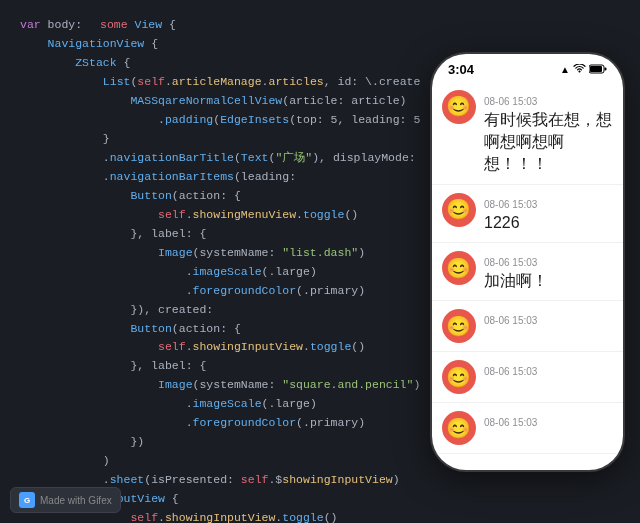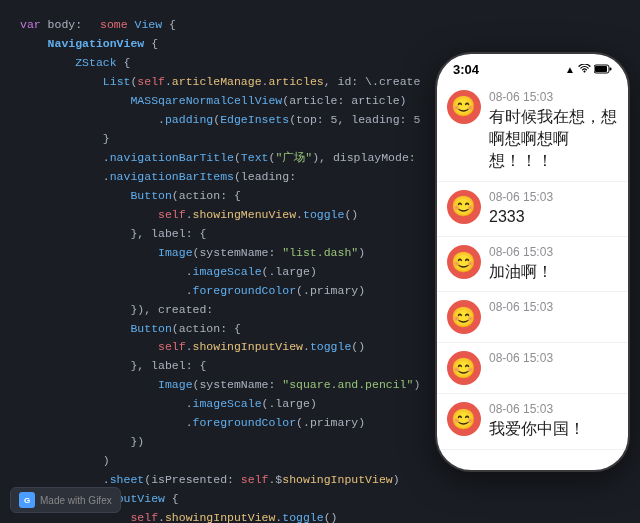--- a/index.html
+++ b/index.html
@@ -56,21 +56,21 @@
       font-size: 8px;
       font-weight: bold;
     }
 
     
     .phone-container {
       width: 220px;
       padding: 9px 10px;
       display: flex;
       align-items: center;
-      justify-content: flex-end;
+      justify-content: flex-start;
     }
 
     .phone {
       width: 195px;
       height: 420px;
       background: #1c1c1e;
       border-radius: 36px;
       border: 2px solid #3a3a3c;
       overflow: hidden;
       display: flex;
@@ -156,39 +156,40 @@
       overflow: hidden;
     }
 
     .chat-content {
       flex: 1;
       min-width: 0;
     }
 
     .chat-time {
       font-family: -apple-system, sans-serif;
-      font-size: 12px;
+      font-size: 10px;
       color: #8e8e93;
       margin-bottom: 2px;
+      margin-top: 6px;
     }
 
     .chat-text {
       font-family: -apple-system, sans-serif;
       font-size: 16px;
       color: #1c1c1e;
       line-height: 1.4;
       word-break: break-all;
     }
   </style>
 </head>
 <body>
 
 <div class="code-editor" id="code-editor-container">
 <div class="code-line"><span style="color: rgb(198, 120, 221);">var </span><span style="color: rgb(171, 178, 191);">body</span><span style="color: rgb(171, 178, 191);">: </span><span style="color: rgb(224, 108, 117); margin-left: 11px;">some</span><span style="color: rgb(171, 178, 191);"> </span><span style="color: rgb(97, 175, 239);">View</span><span style="color: rgb(171, 178, 191);"> {</span></div>
-    <div class="code-line"><span style="color: rgb(171, 178, 191);">    </span><span style="color: rgb(97, 175, 239); font-weight: bold;">NavigationView</span><span style="color: rgb(171, 178, 191);"> {</span></div>
+    <div class="code-line"><span style="color: rgb(171, 178, 191);">    </span><span style="color: rgb(97, 175, 239);">NavigationView</span><span style="color: rgb(171, 178, 191);"> {</span></div>
     <div class="code-line"><span style="color: rgb(171, 178, 191);"></span></div>
     <div class="code-line"><span style="color: rgb(171, 178, 191);">        </span><span style="color: rgb(97, 175, 239);">ZStack</span><span style="color: rgb(171, 178, 191);"> {</span></div>
     <div class="code-line"><span style="color: rgb(171, 178, 191);"></span></div>
     <div class="code-line"><span style="color: rgb(171, 178, 191);">            </span><span style="color: rgb(97, 175, 239);">List</span><span style="color: rgb(171, 178, 191);">(</span><span style="color: rgb(224, 108, 117);">self</span><span style="color: rgb(171, 178, 191);">.</span><span style="color: rgb(229, 192, 123);">articleManage</span><span style="color: rgb(171, 178, 191);">.</span><span style="color: rgb(229, 192, 123);">articles</span><span style="color: rgb(171, 178, 191);">, id: \.</span><span style="color: rgb(171, 178, 191);">created</span></div>
     <div class="code-line"><span style="color: rgb(171, 178, 191);">                </span><span style="color: rgb(97, 175, 239);">MASSqareNormalCellView</span><span style="color: rgb(171, 178, 191);">(article: article)</span></div>
     <div class="code-line"><span style="color: rgb(171, 178, 191);">                    .</span><span style="color: rgb(97, 175, 239);">padding</span><span style="color: rgb(171, 178, 191);">(</span><span style="color: rgb(97, 175, 239);">EdgeInsets</span><span style="color: rgb(171, 178, 191);">(top: 5, leading: 5,</span></div>
     <div class="code-line"><span style="color: rgb(171, 178, 191);">            }</span></div>
     <div class="code-line"><span style="color: rgb(171, 178, 191);">            .</span><span style="color: rgb(97, 175, 239);">navigationBarTitle</span><span style="color: rgb(171, 178, 191);">(</span><span style="color: rgb(97, 175, 239);">Text</span><span style="color: rgb(171, 178, 191);">(</span><span style="color: rgb(152, 195, 121);">"广场"</span><span style="color: rgb(171, 178, 191);">), displayMode:</span></div>
     <div class="code-line"><span style="color: rgb(171, 178, 191);">            .</span><span style="color: rgb(97, 175, 239);">navigationBarItems</span><span style="color: rgb(171, 178, 191);">(leading:</span></div>
     <div class="code-line"><span style="color: rgb(171, 178, 191);">                </span><span style="color: rgb(97, 175, 239);">Button</span><span style="color: rgb(171, 178, 191);">(action: {</span></div>
@@ -245,21 +246,21 @@
           <div class="avatar">😊</div>
           <div class="chat-content">
             <div class="chat-time">08-06 15:03</div>
             <div class="chat-text">有时候我在想，想啊想啊想啊想！！！</div>
           </div>
         </div>
         <div class="chat-item">
           <div class="avatar">😊</div>
           <div class="chat-content">
             <div class="chat-time">08-06 15:03</div>
-            <div class="chat-text">2333</div>
+            <div class="chat-text">1226</div>
           </div>
         </div>
         <div class="chat-item">
           <div class="avatar">😊</div>
           <div class="chat-content">
             <div class="chat-time">08-06 15:03</div>
             <div class="chat-text">加油啊！</div>
           </div>
         </div>
         <div class="chat-item">
@@ -271,21 +272,20 @@
         <div class="chat-item">
           <div class="avatar">😊</div>
           <div class="chat-content">
             <div class="chat-time">08-06 15:03</div>
           </div>
         </div>
         <div class="chat-item">
           <div class="avatar">😊</div>
           <div class="chat-content">
             <div class="chat-time">08-06 15:03</div>
-            <div class="chat-text">我爱你中国！</div>
           </div>
         </div>
       </div>
   </div>
 </div>
 
 <div class="gifex-badge">
   <div class="gifex-logo">G</div>
   <span>Made with Gifex</span>
 </div>

